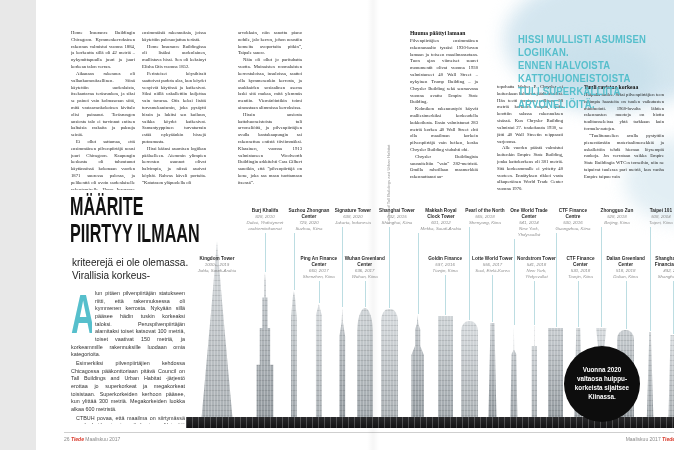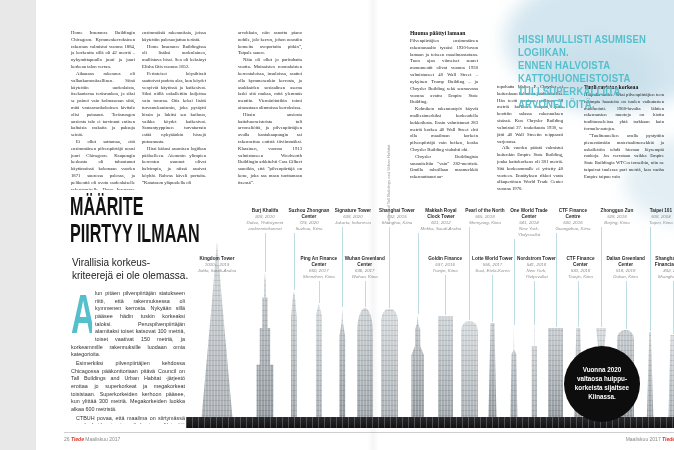--- a/index.html
+++ b/index.html
@@ -114,22 +114,22 @@
     <div>TULI SUPERKALLIITA ARVONELIÖITÄ.</div>
   </div>
 
   <div class="credit">Council of Tall Buildings and Urban Habitat</div>
 
   <div class="title">
     <div>MÄÄRITE</div>
     <div>PIIRTYY ILMAAN</div>
   </div>
   <div class="subtitle">
+    <div>kriteerejä ei ole olemassa.</div>
     <div>Virallisia korkeus-</div>
-    <div>kriteerejä ei ole olemassa.</div>
   </div>
 
   <div class="intro">
     <div class="dropcap">
       <span style="color: rgb(86, 191, 204);">A</span>
     </div>
     <div>
         <p>lun pitäen pilvenpiirtäjän statukseen riitti, että rakennuksessa oli kymmenen kerrosta. Nykyään sillä pääsee hädin tuskin korkeaksi taloksi. Peruspilvenpiirtäjän alamitaksi toiset katsovat 100 metriä, toiset vaativat 150 metriä, ja korkeammille rakennuksille luodaan omia kategorioita.</p>
         <p>Esimerkiksi pilvenpiirtäjien kehdossa Chicagossa pääkonttoriaan pitävä Council on Tall Buildings and Urban Habitat -järjestö erottaa jo superkorkeat ja megakorkeat toisistaan. Superkorkeiden kerhoon pääsee, kun ylittää 300 metriä. Megakorkeiden luokka alkaa 600 metristä.</p>
         <p>CTBUH povaa, että maailma on siirtymässä megakorkeiden tornien aikakauteen. Nyt niitä on kolme, mutta vuoteen 2020 niitä valmistuu viisi lisää.</p>

